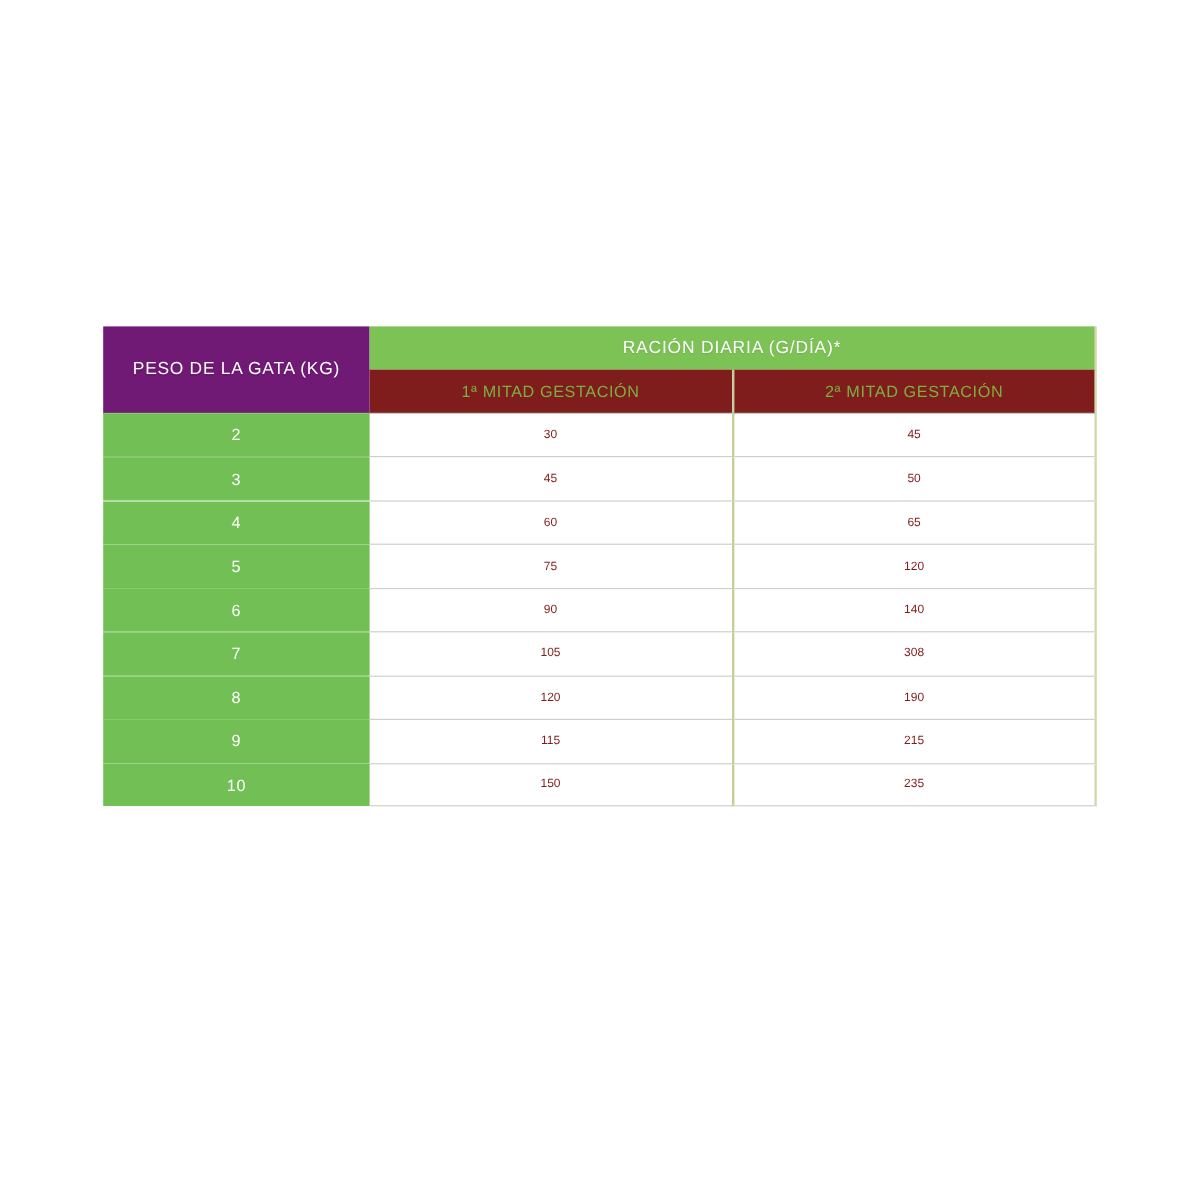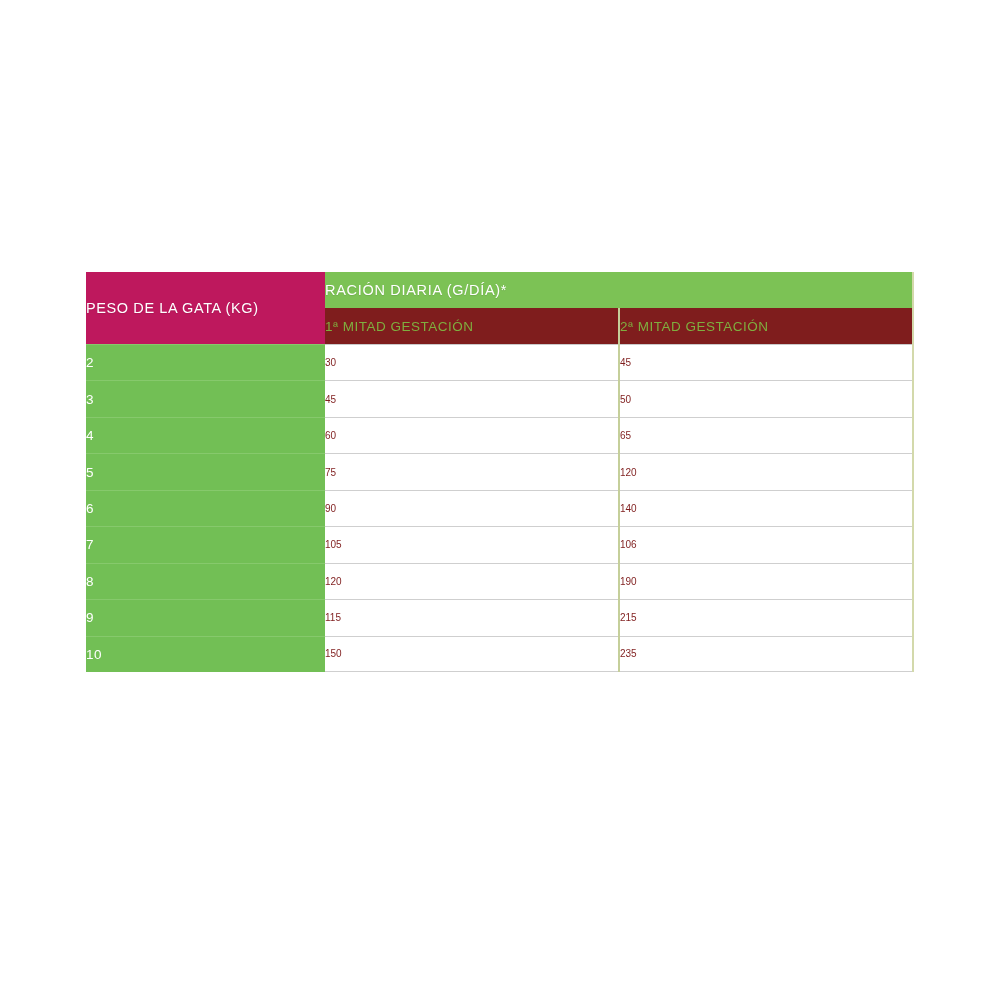--- a/index.html
+++ b/index.html
@@ -24,28 +24,28 @@
     border-collapse: collapse;
     table-layout: fixed;
     border-spacing: 0;
   }
 
   #feeding-table td,
   #feeding-table th {
     padding: 0;
     margin: 0;
     vertical-align: middle;
-    text-align: left;
+    text-align: center;
     font-weight: normal;
   }
 
   
   .weight-head {
-    width: 239px;
-    background: #be185d;
+    width: 222px;
+    background: #701a75;
     color: #ffffff;
     font-size: 14.5px;
     font-weight: bold;
     letter-spacing: 0.6px;
     font-stretch: condensed;
     text-shadow: 0 1px 1px rgba(0,0,0,0.10);
   }
 
   
   .ration-head {
@@ -139,21 +139,21 @@
 
     <tr>
       <td class="w-cell">6</td>
       <td class="v-cell first">90</td>
       <td class="v-cell edge-right">140</td>
     </tr>
 
     <tr>
       <td class="w-cell">7</td>
       <td class="v-cell first">105</td>
-      <td class="v-cell edge-right">106</td>
+      <td class="v-cell edge-right">308</td>
     </tr>
 
     <tr>
       <td class="w-cell">8</td>
       <td class="v-cell first">120</td>
       <td class="v-cell edge-right">190</td>
     </tr>
 
     <tr>
       <td class="w-cell">9</td>

